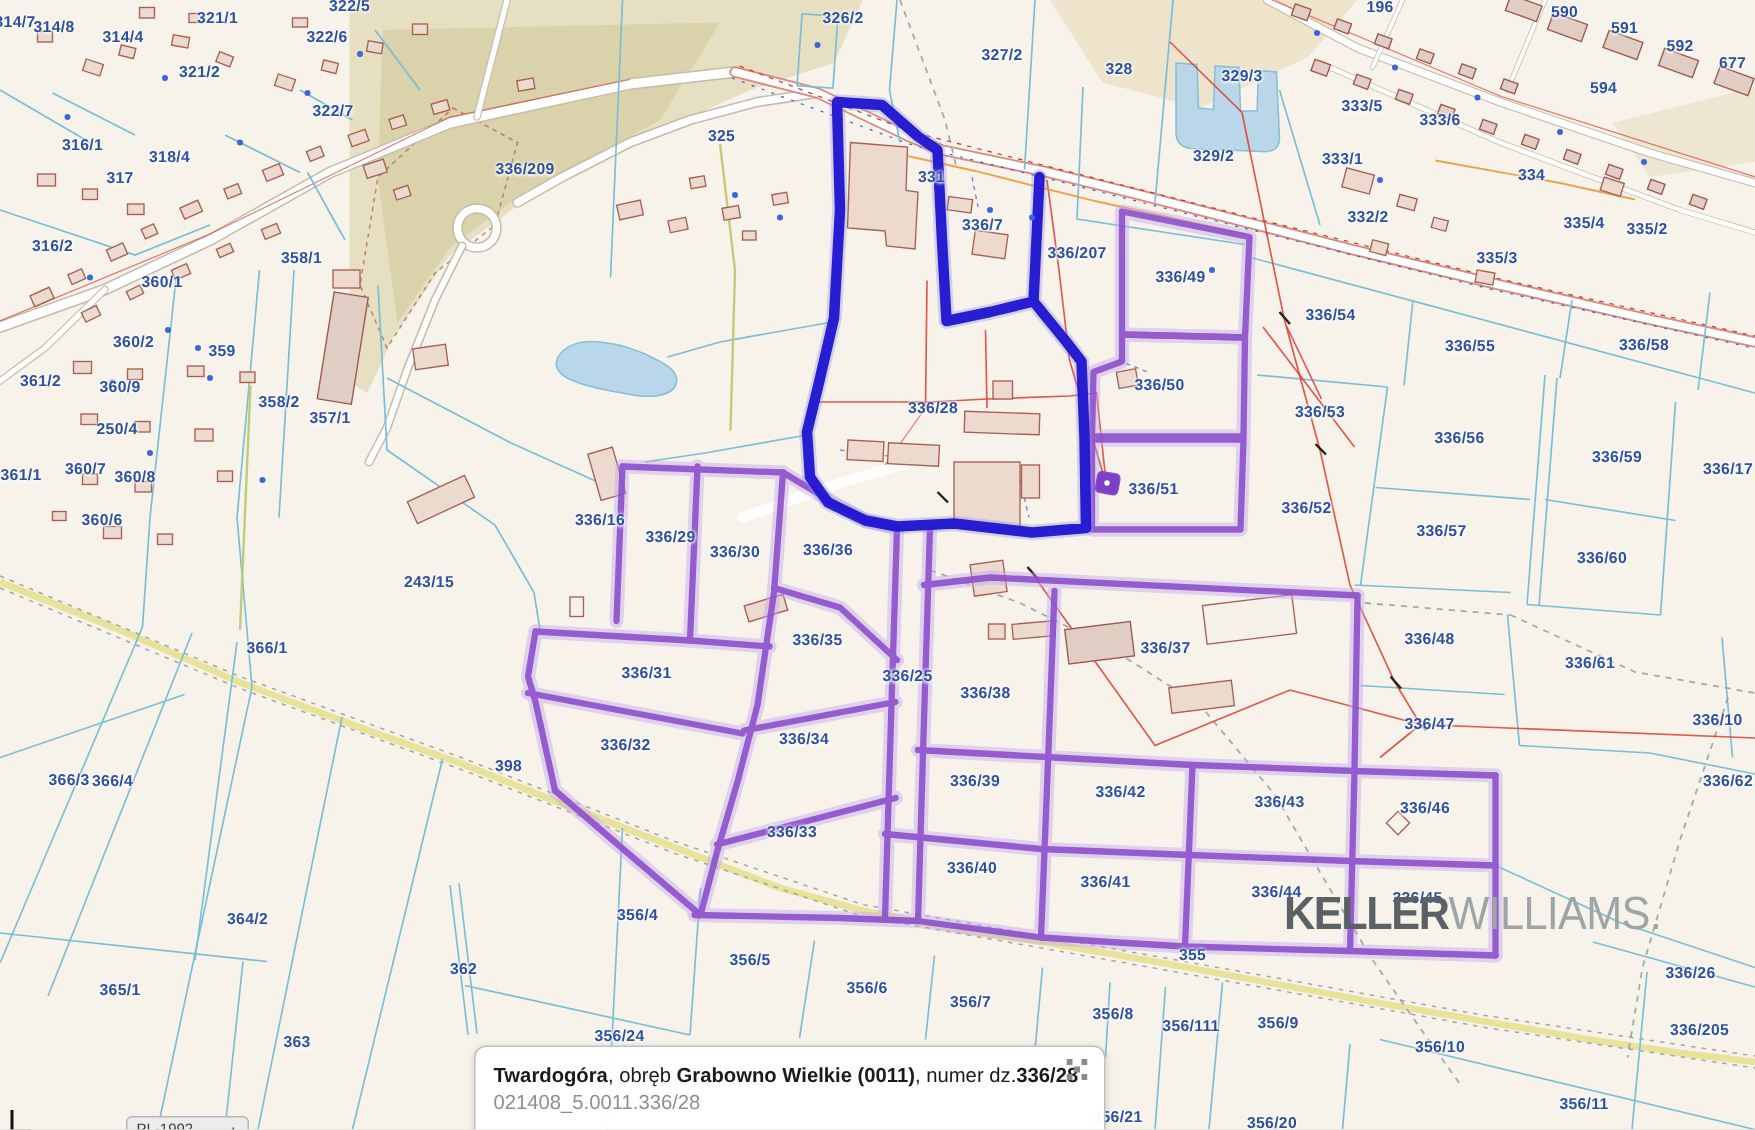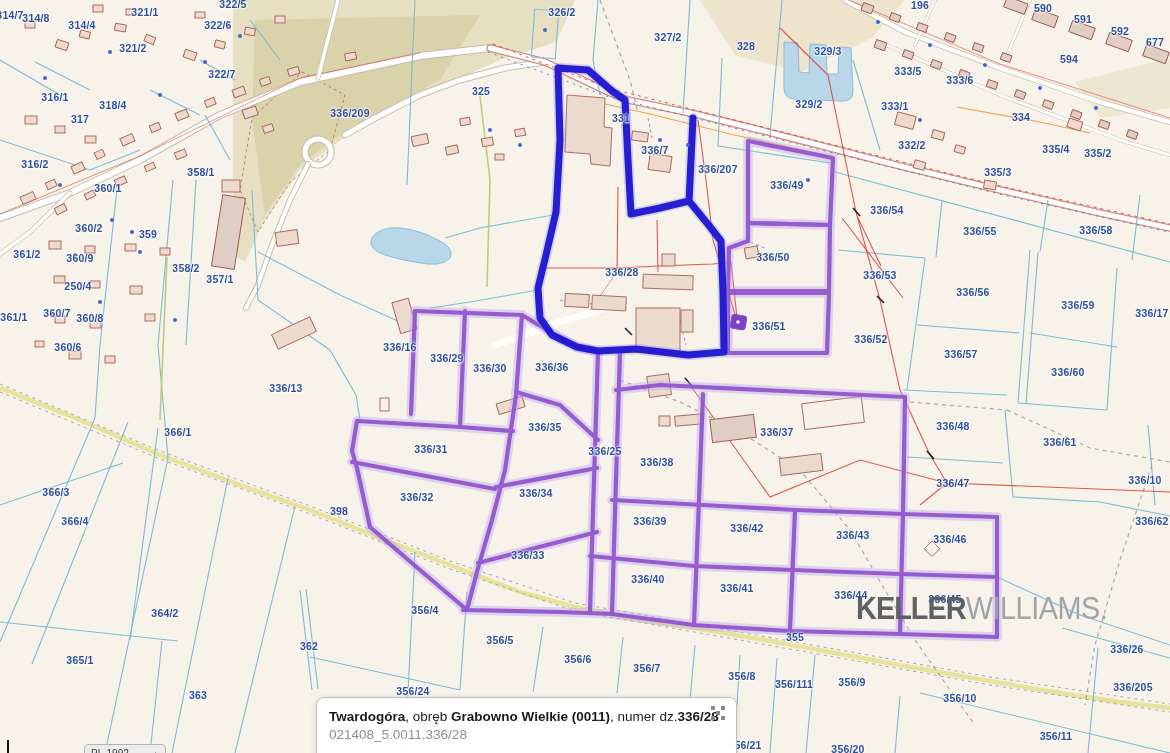--- a/index.html
+++ b/index.html
@@ -421,23 +421,23 @@
       <span class="plbl" style="left: 148px; top: 234px;">359</span>
       <span class="plbl" style="left: 27px; top: 254px;">361/2</span>
       <span class="plbl" style="left: 80px; top: 258px;">360/9</span>
       <span class="plbl" style="left: 186px; top: 268px;">358/2</span>
       <span class="plbl" style="left: 220px; top: 279px;">357/1</span>
       <span class="plbl" style="left: 78px; top: 286px;">250/4</span>
       <span class="plbl" style="left: 57px; top: 313px;">360/7</span>
       <span class="plbl" style="left: 90px; top: 318px;">360/8</span>
       <span class="plbl" style="left: 14px; top: 317px;">361/1</span>
       <span class="plbl" style="left: 68px; top: 347px;">360/6</span>
-      <span class="plbl" style="left: 286px; top: 388px;">336/13</span>
+      <span class="plbl" style="left: 286px; top: 388px;">243/15</span>
       <span class="plbl" style="left: 178px; top: 432px;">366/1</span>
-      <span class="plbl" style="left: 46px; top: 492px; margin-left: 10px;">366/3</span>
+      <span class="plbl" style="left: 46px; top: 520px;">366/3</span>
       <span class="plbl" style="left: 75px; top: 521px;">366/4</span>
       <span class="plbl" style="left: 165px; top: 613px;">364/2</span>
       <span class="plbl" style="left: 80px; top: 660px;">365/1</span>
       <span class="plbl" style="left: 309px; top: 646px;">362</span>
       <span class="plbl" style="left: 198px; top: 695px;">363</span>
       <span class="plbl" style="left: 339px; top: 511px;">398</span>
       <span class="plbl" style="left: 350px; top: 113px;">336/209</span>
       <span class="plbl" style="left: 481px; top: 91px;">325</span>
       <span class="plbl" style="left: 562px; top: 12px;">326/2</span>
       <span class="plbl" style="left: 668px; top: 37px;">327/2</span>

